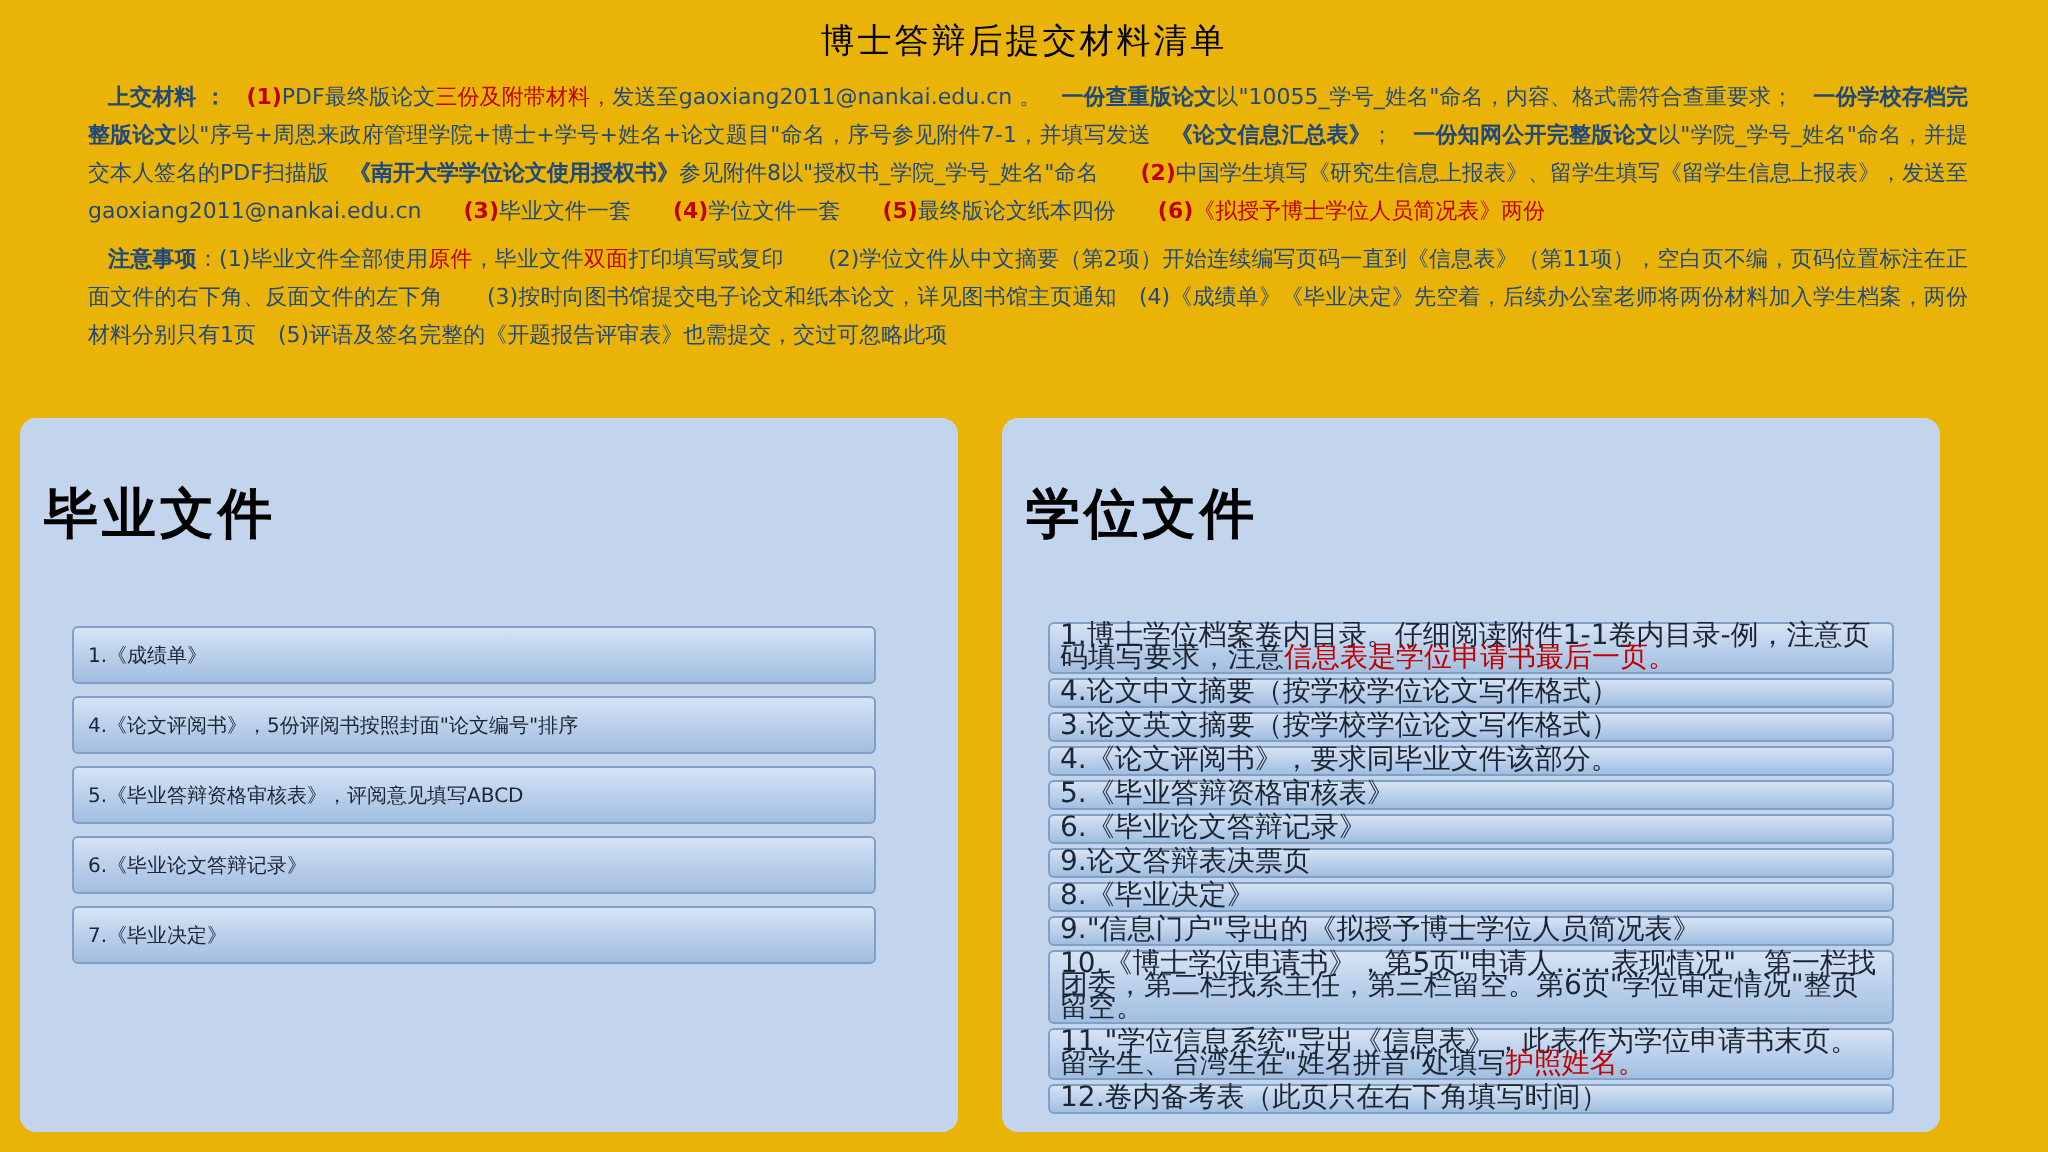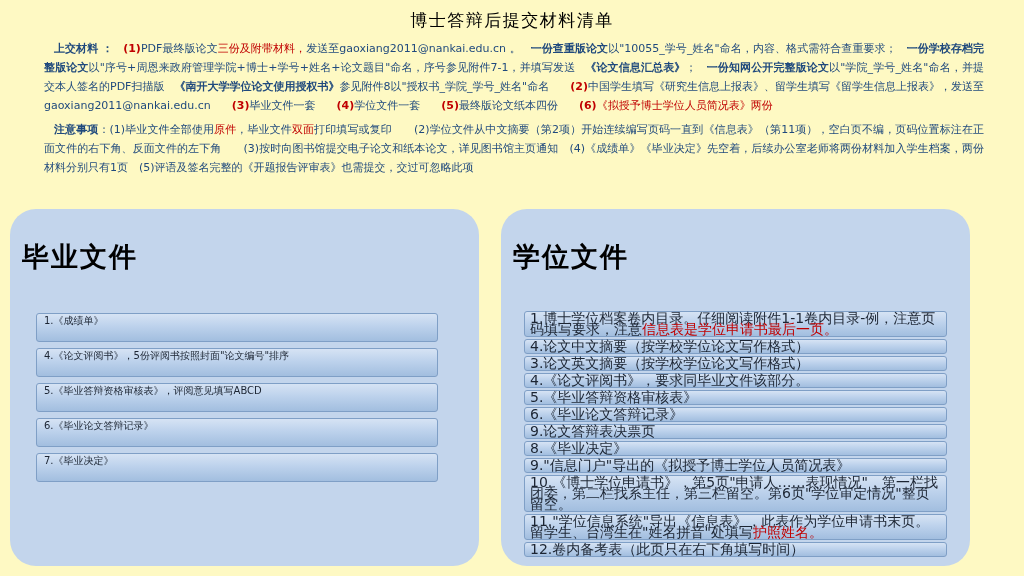--- a/index.html
+++ b/index.html
@@ -1,49 +1,49 @@
 <!DOCTYPE html>
 <html style="--navy: #1f497d; --red: #c00000; --box-bg: #c3d5ec; --bar-border: #7f9fc6; --bar-top: #d6e3f4; --bar-bottom: #a2bedf;"><head>
 <meta charset="utf-8">
 <style>
   html,body { margin:0; padding:0; background:#ffffff; }
   .page {
-    position:relative; width:1024px; height:576px; background:#fef9c3;
+    position:relative; width:1024px; height:576px; background:#eab308;
     font-family:"DejaVu Sans","Liberation Sans",sans-serif; overflow:hidden;
   }
   .title {
     padding-top:9px; text-align:center; font-size:17px; color:#000000;
     letter-spacing:1.5px; font-weight:400;
   }
   .paras { margin:7px 40px 0 44px; }
   .para {
     margin:0 0 5px 0; font-size:11px; line-height:19px;
     color:var(--navy); text-align:justify;
   }
   .red  { color:var(--red); }
   .bold { font-weight:bold;margin-left:10px; }
   .boxes { position:absolute; left:10px; top:209px; width:1004px; display:flex; gap:22px; }
   .box {
     position:relative; width:469px; height:357px;
-    background:var(--box-bg); border-radius:26px;
+    background:var(--box-bg); border-radius:8px;
   }
   .box-title {
     position:absolute; left:12px; top:30px;
     font-size:27px; font-weight:bold; color:#000000; letter-spacing:2px;
   }
   .list { position:absolute; }
   .list-left  { left:26px; top:104px; width:402px; }
   .list-right { left:23px; top:102px; width:423px; }
   .bar {
     background:linear-gradient(180deg, var(--bar-top) 0%, #bdd2ec 45%, var(--bar-bottom) 100%);
     border:1px solid var(--bar-border); border-radius:3px;
     color:#1c2533; box-sizing:border-box;
   }
   .list-left .bar {
-    min-height:29px; display:flex; align-items:flex-start;
+    min-height:29px; display:flex; align-items:center;
     margin-bottom:6px; font-size:10px; padding:0 7px;
   }
   .list-right .bar {
     margin-bottom:2px; font-size:14px; line-height:11px; padding:1px 5px;
   }
 </style>
 </head>
 <body>
 
 <div class="page">

